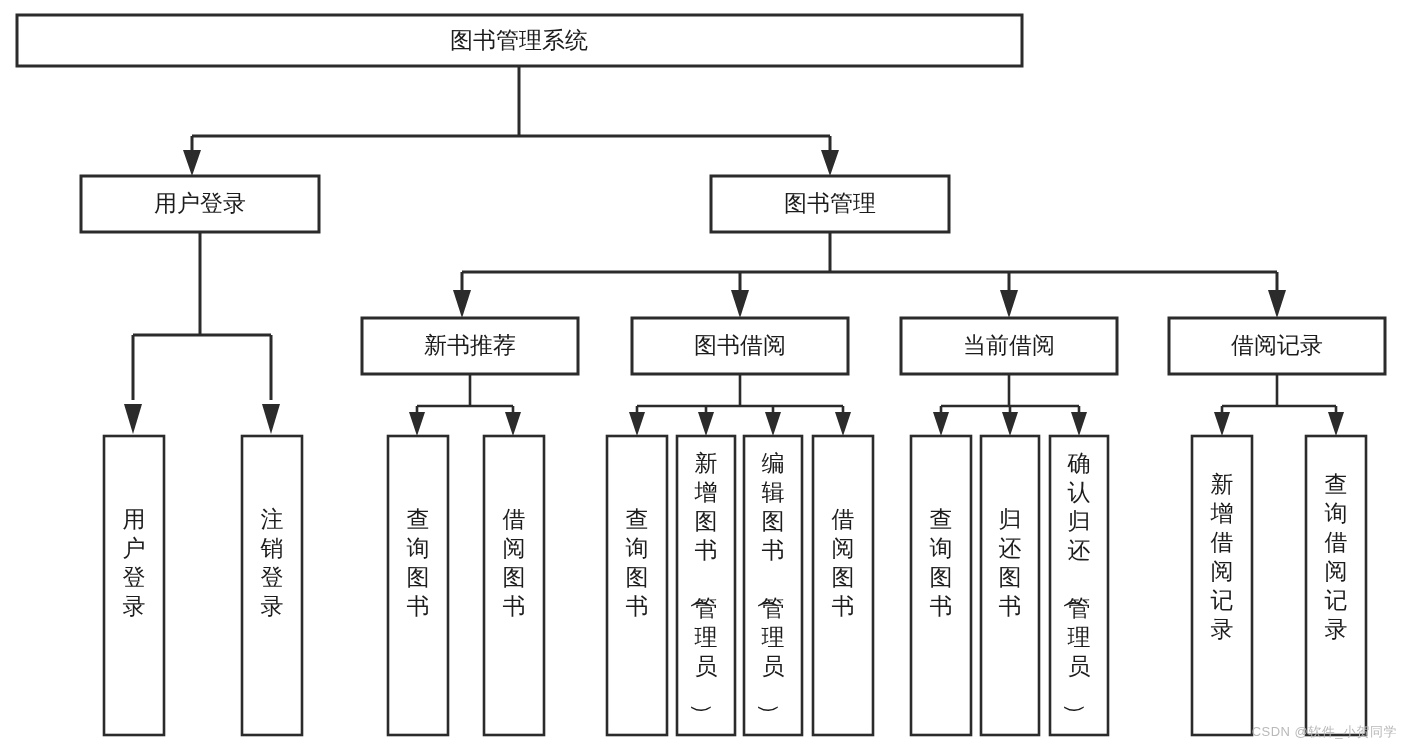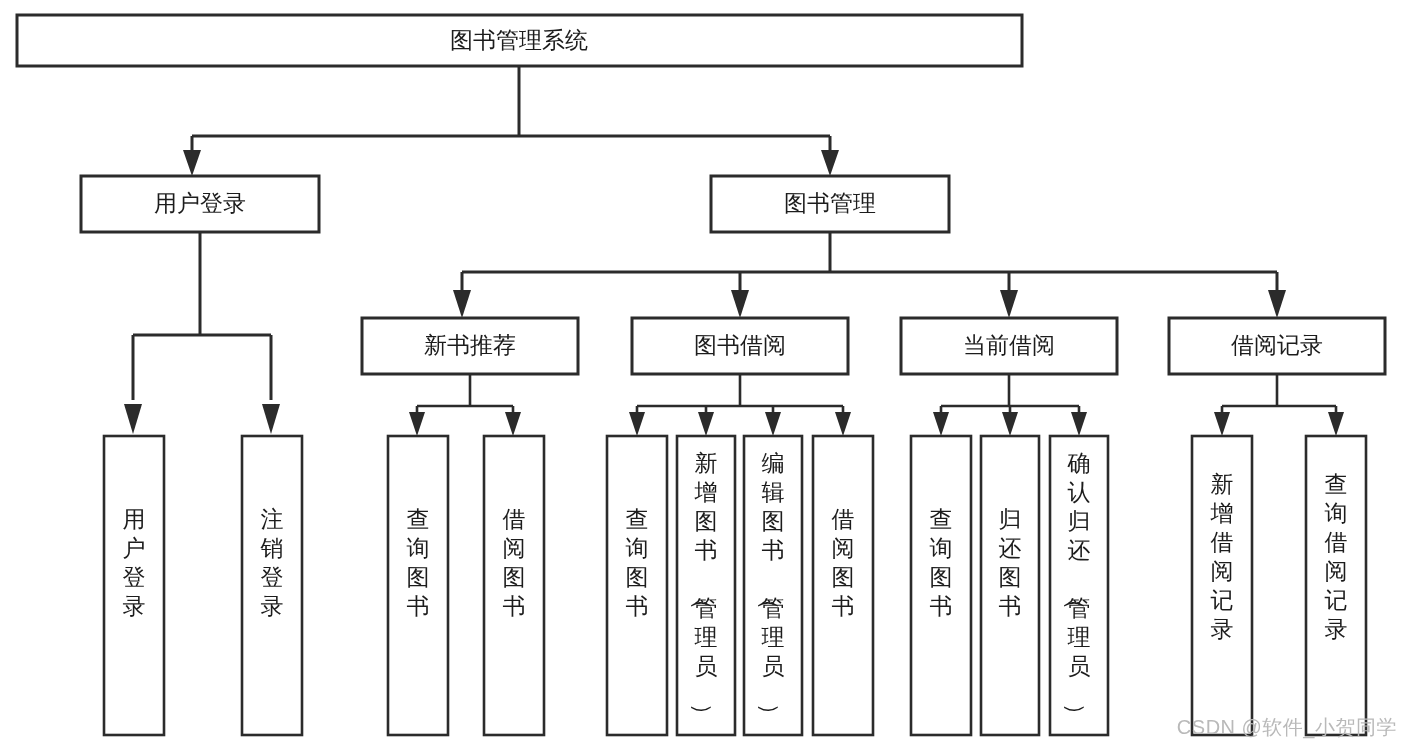--- a/index.html
+++ b/index.html
@@ -63,21 +63,21 @@
     fill: #1c1c1c;
     font-family: "Liberation Sans", "DejaVu Sans", sans-serif;
     font-size: 23px;
     text-anchor: middle;
   }
   .watermark-text {
     position: absolute;
     right: 8px;
     bottom: 6px;
     font-family: "Liberation Sans", "DejaVu Sans", sans-serif;
-    font-size: 20px;
+    font-size: 13px;
     color: #b9b9b9;
     letter-spacing: 0.5px;
     white-space: nowrap;
     user-select: none;
   }
 </style>
 </head>
 <body>
 
 <div id="diagram-root">

